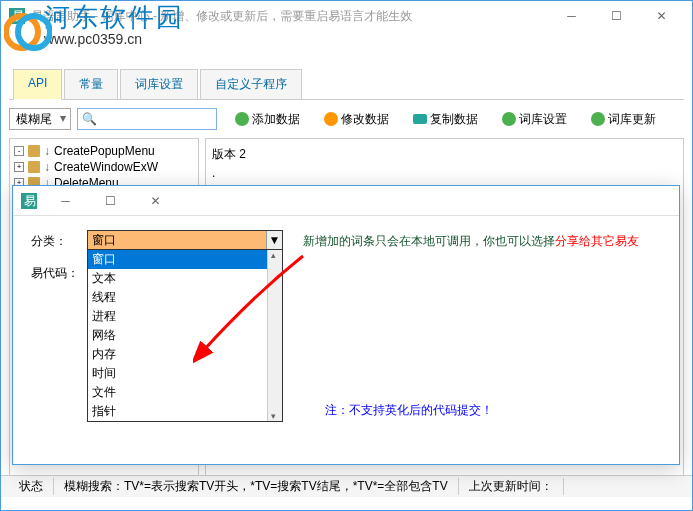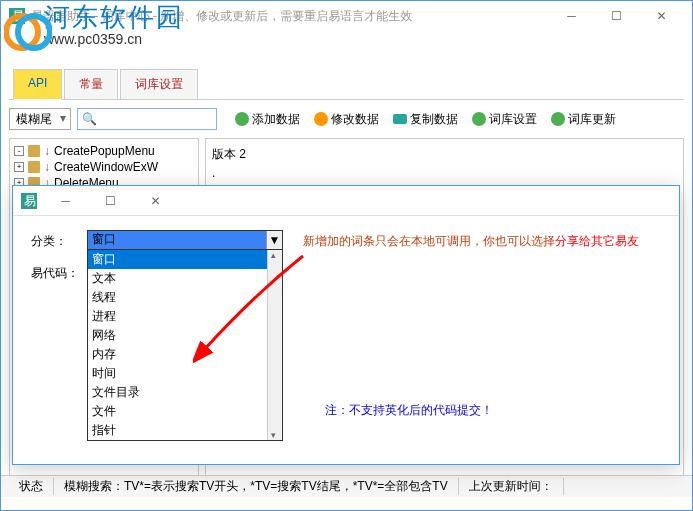--- a/index.html
+++ b/index.html
@@ -9,28 +9,28 @@
 .titlebar{height:30px;display:flex;align-items:center;padding:0 8px;background:#fff}
 .titlebar .icon{width:16px;height:16px;margin-right:6px}
 .titlebar .title{flex:1;color:#999;font-size:12px}
 .win-controls{display:flex;gap:0}
 .win-btn{width:45px;height:28px;display:flex;align-items:center;justify-content:center;color:#666;cursor:pointer}
 .watermark{position:absolute;left:4px;top:0;z-index:50;pointer-events:none}
 .watermark .logo-text{font-size:26px;font-weight:normal;color:#0a7cc4;letter-spacing:2px}
 .watermark .logo-url{font-size:14px;color:#333;margin-top:-4px}
 .watermark-shape{position:absolute;left:0;top:8px;width:48px;height:48px}
 .tabs{display:flex;border-bottom:1px solid #ccc;margin:38px 8px 0;padding-left:4px}
-.tab{padding:6px 14px;border:1px solid #ccc;border-bottom:none;margin-right:2px;background:#f5f5f5;cursor:pointer;color:#b91c1c}
-.tab.active{background:#fde047;color:#0066cc;border-bottom:1px solid #fff;margin-bottom:-1px}
+.tab{padding:6px 14px;border:1px solid #ccc;border-bottom:none;margin-right:2px;background:#f5f5f5;cursor:pointer;color:#0369a1}
+.tab.active{background:#fef9c3;color:#0066cc;border-bottom:1px solid #fff;margin-bottom:-1px}
 .toolbar{display:flex;align-items:center;padding:8px;gap:6px}
 .combo{height:22px;border:1px solid #aaa;background:#fff;padding:2px 18px 2px 6px;position:relative;min-width:60px}
 .combo:after{content:"▾";position:absolute;right:4px;top:2px;color:#666}
 .search-box{flex:0 0 140px;height:22px;border:1px solid #7eb4ea;display:flex;align-items:center;padding:0 4px}
 .search-box .mag{color:#5b9bd5;margin-right:4px}
-.tool-actions{display:flex;gap:14px;margin-left:12px}
+.tool-actions{display:flex;gap:24px;margin-left:12px}
 .tool-action{display:flex;align-items:center;gap:3px;cursor:pointer}
 .tool-action .ico{width:14px;height:14px;border-radius:50%}
 .green .ico{background:#4caf50}
 .orange .ico{background:#ff9800}
 .teal .ico{width:14px;height:10px;background:#26a69a;border-radius:2px}
 .content{display:flex;padding:0 8px;gap:6px}
 .left-panel{width:190px;border:1px solid #ccc;height:340px;overflow:hidden;padding:4px}
 .tree-item{display:flex;align-items:center;gap:4px;padding:1px 0;font-family:SimSun,monospace;font-size:12px}
 .tree-item .box{width:10px;height:10px;border:1px solid #888;display:inline-flex;align-items:center;justify-content:center;font-size:8px;line-height:8px}
 .tree-item .doc{width:12px;height:12px;background:#d4a84b;border-radius:1px}
@@ -38,30 +38,30 @@
 .right-panel{flex:1;border:1px solid #ccc;height:340px;padding:6px;font-family:SimSun,monospace;font-size:12px;line-height:1.6}
 .statusbar{position:absolute;bottom:13px;left:0;right:0;height:22px;border-top:1px solid #ccc;display:flex;align-items:center;padding:0 8px;background:#f5f5f5;font-size:12px}
 .statusbar .seg{border-right:1px solid #ccc;padding:0 10px}
 
 .dialog{left:12px;top:185px;width:668px;height:280px;z-index:100;box-shadow:0 4px 20px rgba(0,0,0,.2)}
 .dialog .titlebar{border-bottom:1px solid #e0e0e0}
 .dialog .titlebar .title{color:#333}
 .dialog-body{padding:14px 18px}
 .form-row{display:flex;align-items:flex-start;margin-bottom:10px}
 .form-label{width:56px;padding-top:3px}
-.dropdown{width:196px;height:20px;border:1px solid #333;background:#3b82f6;position:relative;display:flex;align-items:flex-start;padding:0 4px}
+.dropdown{width:196px;height:20px;border:1px solid #333;background:#fdba74;position:relative;display:flex;align-items:center;padding:0 4px}
 .dropdown .dd-btn{position:absolute;right:0;top:0;width:16px;height:18px;border-left:1px solid #999;display:flex;align-items:center;justify-content:center;background:#efefef}
 .dropdown-list{position:absolute;left:-1px;top:18px;width:196px;border:1px solid #333;background:#fff;z-index:200}
 .dd-item{padding:1px 4px;font-family:SimSun;font-size:12px}
 .dd-item.selected{background:#0078d7;color:#fff}
 .dd-scroll{position:absolute;right:0;top:0;bottom:0;width:15px;background:#f0f0f0;border-left:1px solid #ccc}
 .dd-scroll:before{content:"▴";position:absolute;top:0;left:3px;font-size:9px;color:#666}
 .dd-scroll:after{content:"▾";position:absolute;bottom:0;left:3px;font-size:9px;color:#666}
 .hint-text{margin-left:20px;color:#ff0000;padding-top:3px}
-.hint-text .g{color:#c2410c}
+.hint-text .g{color:#14532d}
 .dialog-buttons{display:flex;gap:14px;margin-left:92px;margin-top:148px;align-items:center}
 .btn{width:72px;height:24px;border:1px solid #aaa;background:#f0f0f0;cursor:pointer;display:flex;align-items:center;justify-content:center}
 .btn.disabled{color:#aaa;border:1px dotted #aaa}
 .note{color:#0000ff;margin-left:30px}
 
 .red-arrow{position:absolute;left:180px;top:60px;z-index:300;pointer-events:none}
 </style>
 </head>
 <body>
 
@@ -76,20 +76,21 @@
       <div class="win-btn">─</div>
       <div class="win-btn">☐</div>
       <div class="win-btn">✕</div>
     </div>
   </div>
 
   <div class="tabs">
     <div class="tab active">API</div>
     <div class="tab">常量</div>
     <div class="tab">词库设置</div>
+    <div class="tab">自定义子程序</div>
   </div>
 
   <div class="toolbar">
     <div class="combo"><span>模糊尾</span></div>
     <div class="search-box">
         <span class="mag">🔍</span>
       </div>
     <div class="tool-actions">
       <div class="tool-action green">
           <span class="ico"></span>
@@ -174,21 +175,20 @@
         <span>窗口</span>
         <div class="dd-btn">▼</div>
         <div class="dropdown-list">
           <div class="dd-item selected">窗口</div>
           <div class="dd-item">文本</div>
           <div class="dd-item">线程</div>
           <div class="dd-item">进程</div>
           <div class="dd-item">网络</div>
           <div class="dd-item">内存</div>
           <div class="dd-item">时间</div>
-          <div class="dd-item">文件目录</div>
           <div class="dd-item">文件</div>
           <div class="dd-item">指针</div>
           <div class="dd-scroll"></div>
         </div>
       </div>
       <div class="hint-text"><span class="g">新增加的词条只会在本地可调用，你也可以选择</span><span>分享给其它易友</span></div>
     </div>
     <div class="form-row" style="position:absolute;top:76px">
       <div class="form-label">易代码：</div>
     </div>

